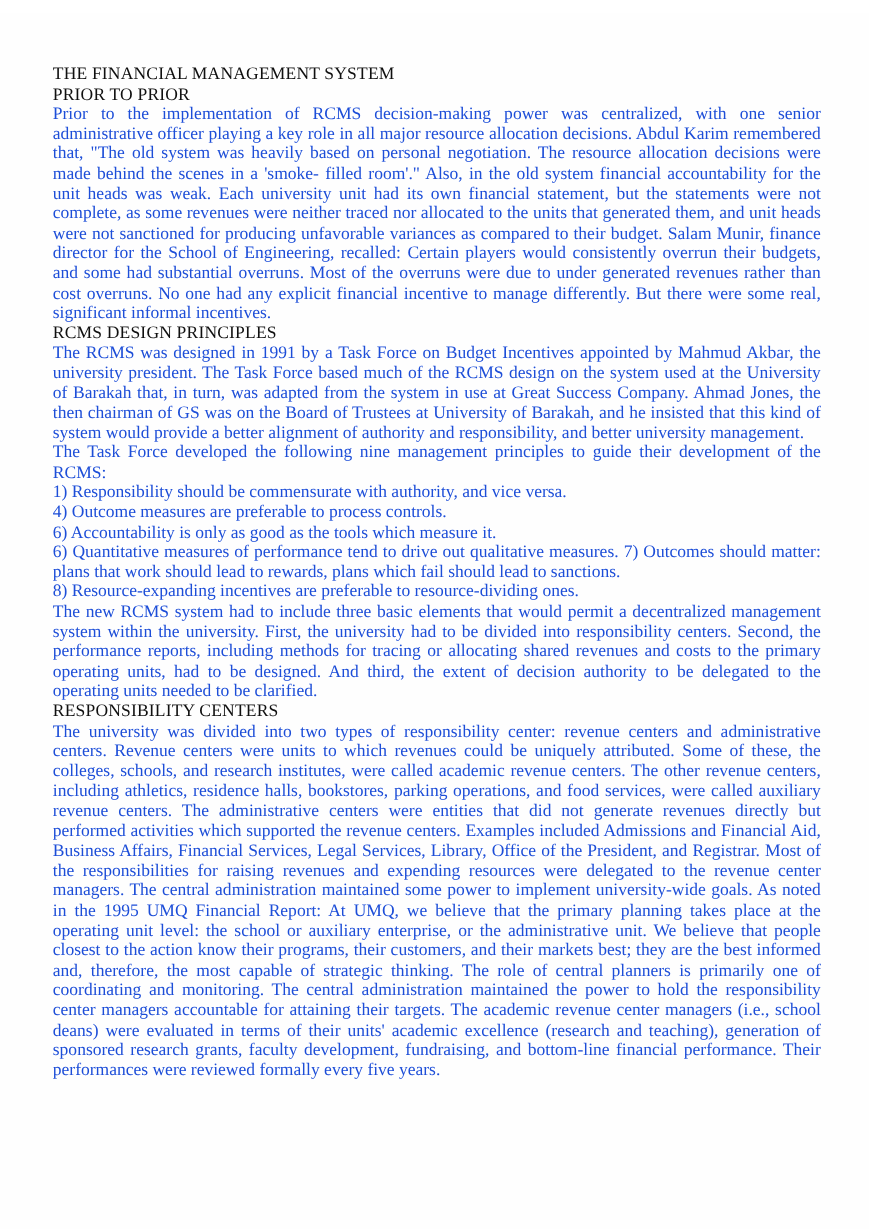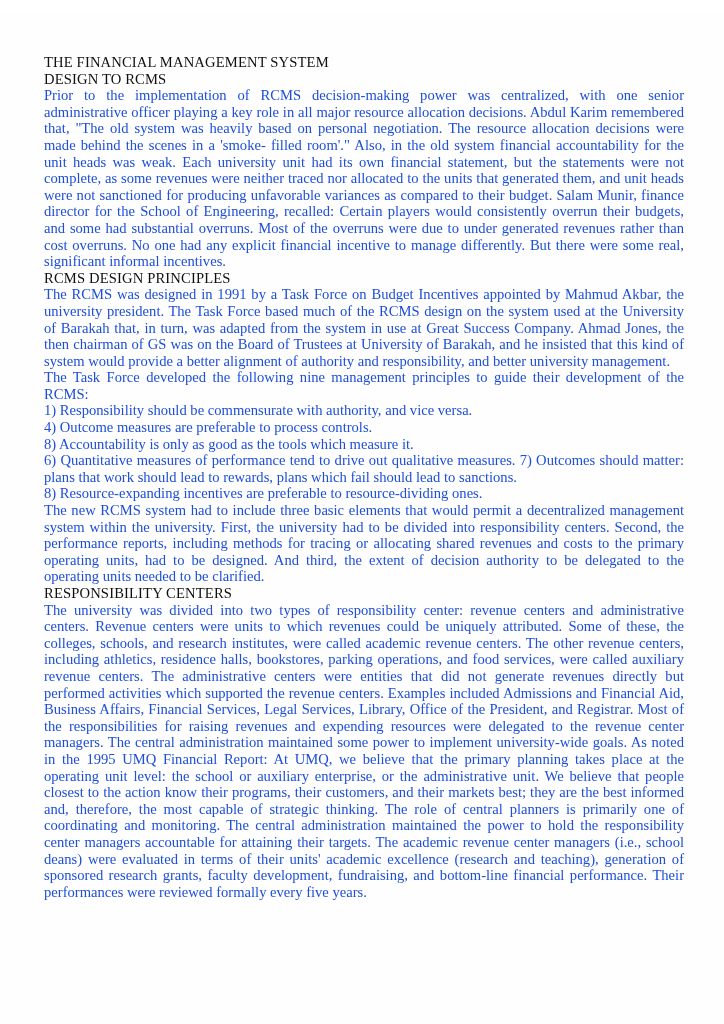--- a/index.html
+++ b/index.html
@@ -45,27 +45,27 @@
     margin: 0;
     padding: 0;
   }
 </style>
 </head>
 <body>
 
 <div class="page">
   <div class="content" id="content">
       <div class="heading block">THE FINANCIAL MANAGEMENT SYSTEM</div>
-      <div class="heading block">DESIGN TO RCMS</div>
+      <div class="heading block">PRIOR TO PRIOR</div>
       <div class="para block">Prior to the implementation of RCMS decision-making power was centralized, with one senior administrative officer playing a key role in all major resource allocation decisions. Abdul Karim remembered that, "The old system was heavily based on personal negotiation. The resource allocation decisions were made behind the scenes in a 'smoke- filled room'." Also, in the old system financial accountability for the unit heads was weak. Each university unit had its own financial statement, but the statements were not complete, as some revenues were neither traced nor allocated to the units that generated them, and unit heads were not sanctioned for producing unfavorable variances as compared to their budget. Salam Munir, finance director for the School of Engineering, recalled: Certain players would consistently overrun their budgets, and some had substantial overruns.  Most of the overruns were due to under generated revenues rather than cost overruns. No one had any explicit financial incentive to manage differently. But there were some real, significant informal incentives.</div>
       <div class="heading block">RCMS DESIGN PRINCIPLES</div>
       <div class="para block">The RCMS was designed in 1991 by a Task Force on Budget Incentives appointed by Mahmud Akbar, the university president. The Task Force based much of the RCMS design on the system used at the University of Barakah that, in turn, was adapted from the system in use at Great Success Company.  Ahmad Jones, the then chairman of GS was on the Board of Trustees at University of Barakah, and he insisted that this kind of system would provide a better alignment of authority and responsibility, and better university management.</div>
       <div class="para block">The Task Force developed the following nine management principles to guide their development of the RCMS:</div>
       <div class="para block">1) Responsibility should be commensurate with authority, and vice versa.</div>
       <div class="para block">4) Outcome measures are preferable to process controls.</div>
-      <div class="para block">8) Accountability is only as good as the tools which measure it.</div>
+      <div class="para block">6) Accountability is only as good as the tools which measure it.</div>
       <div class="para block">6) Quantitative measures of performance tend to drive out qualitative measures.  7) Outcomes should matter: plans that work should lead to rewards, plans which fail should lead to sanctions.</div>
       <div class="para block">8) Resource-expanding incentives are preferable to resource-dividing ones.</div>
       <div class="para block">The new RCMS system had to include three basic elements that would permit a decentralized management system within the university. First, the university had to be divided into responsibility centers. Second, the performance reports, including methods for tracing or allocating shared revenues and costs to the primary operating units, had to be designed. And third, the extent of decision authority to be delegated to the operating units needed to be clarified.</div>
       <div class="heading block">RESPONSIBILITY CENTERS</div>
       <div class="para block">The university was divided into two types of responsibility center: revenue centers and administrative centers. Revenue centers were units to which revenues could be uniquely attributed. Some of these, the colleges, schools, and research institutes, were called academic revenue centers. The other revenue centers, including athletics, residence halls, bookstores, parking operations, and food services, were called auxiliary revenue centers. The administrative centers were entities that did not generate revenues directly but performed activities which supported the revenue centers. Examples included Admissions and Financial Aid, Business Affairs, Financial Services, Legal Services, Library, Office of the President, and Registrar. Most of the responsibilities for raising revenues and expending resources were delegated to the revenue center managers. The central administration maintained some power to implement university-wide goals. As noted in the 1995 UMQ Financial Report: At UMQ, we believe that the primary planning takes place at the operating unit level: the school or auxiliary enterprise, or the administrative unit. We believe that people closest to the action know their programs, their customers, and their markets best; they are the best informed and, therefore, the most capable of strategic thinking. The role of central planners is primarily one of coordinating and monitoring. The central administration maintained the power to hold the responsibility center managers accountable for attaining their targets. The academic revenue center managers (i.e., school deans) were evaluated in terms of their units' academic excellence (research and teaching), generation of sponsored research grants, faculty development, fundraising, and bottom-line financial performance. Their performances were reviewed formally every five years.</div>
     </div>
 </div>
 
 </body></html>

